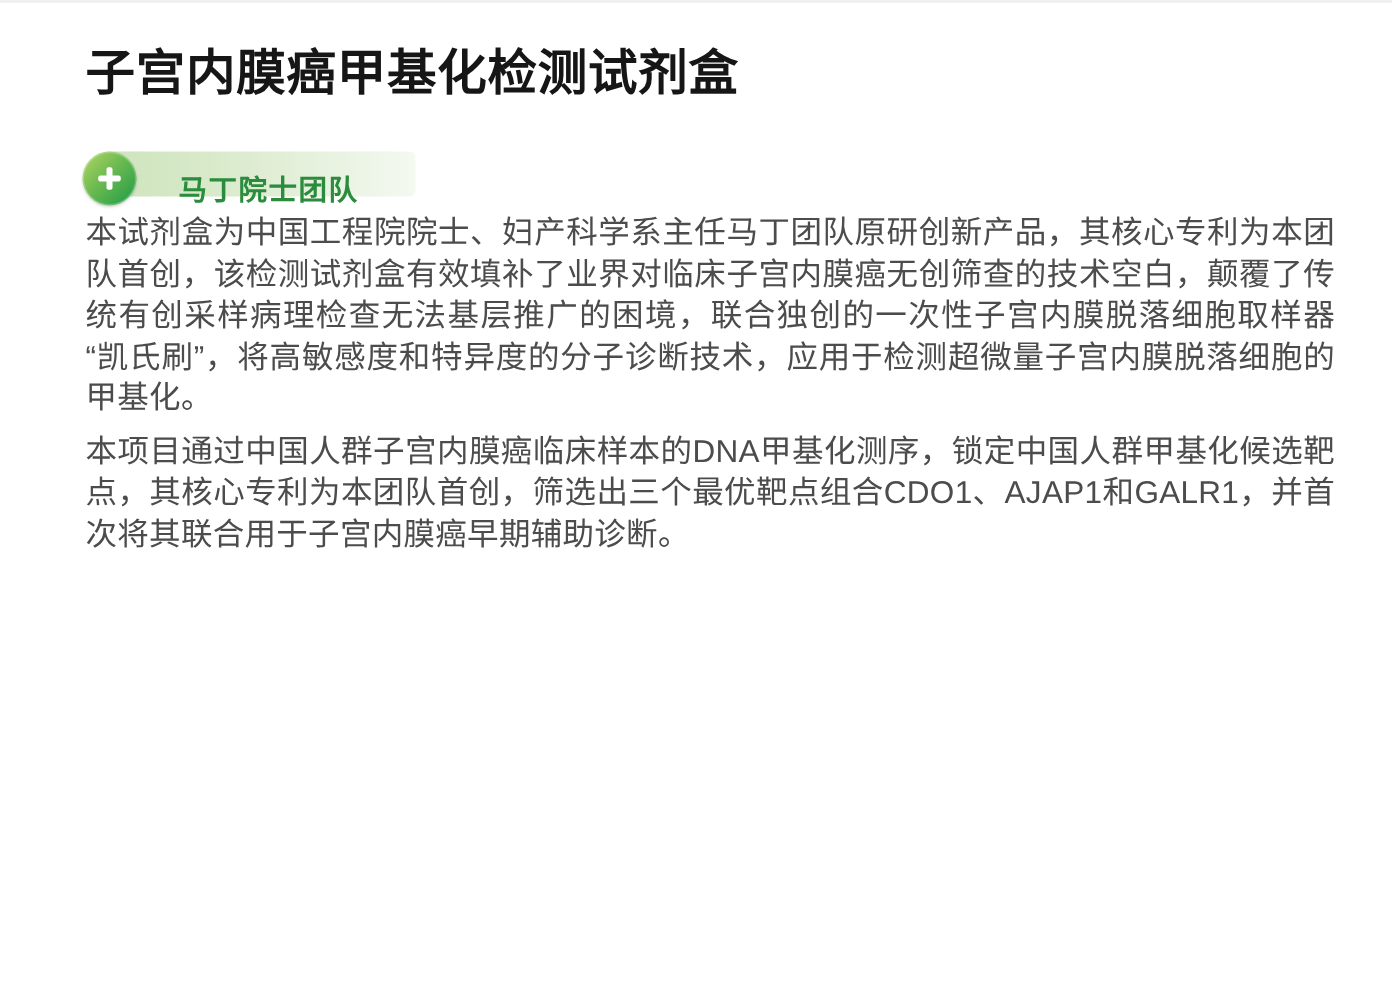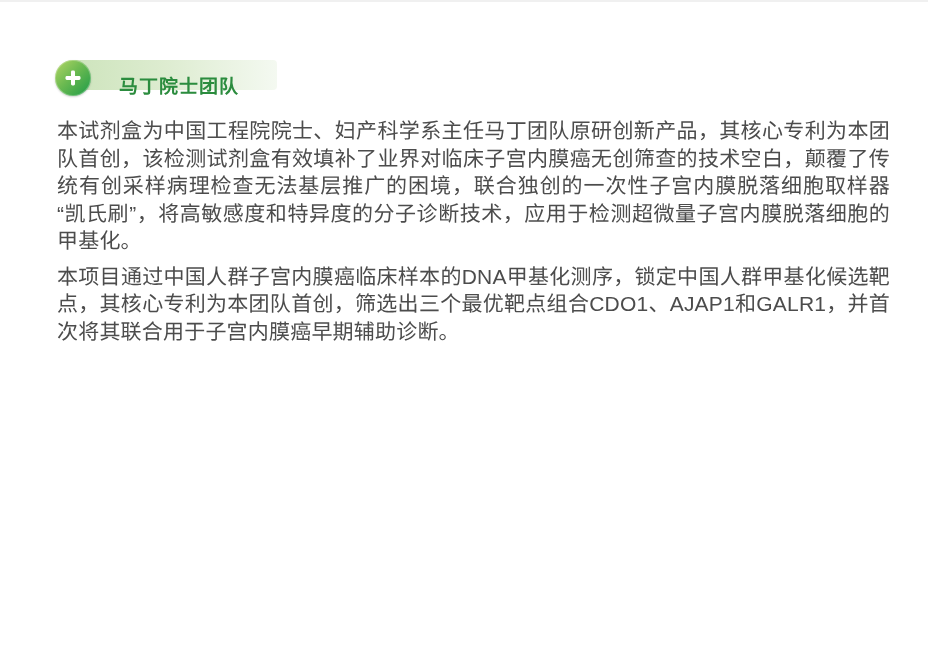--- a/index.html
+++ b/index.html
@@ -53,38 +53,39 @@
     height: 36px;
     border-radius: 50%;
     background: linear-gradient(135deg, #b5d765 0%, #6cba51 45%, #1b9a47 100%);
     box-shadow: 0 1px 2px rgba(0,0,0,0.18), inset 0 0 0 1px rgba(255,255,255,0.25);
     display: flex;
     align-items: center;
     justify-content: center;
   }
   .badge-icon svg { display: block; }
   .content {
-    margin-top: 21px;
+    margin-top: 5px;
   }
   .content p {
     font-size: 21px;
     line-height: 27.5px;
     color: #4c4c4c;
     text-align: justify;
     letter-spacing: 0.2px;
   }
   .content p + p {
     margin-top: 8px;
   }
 </style>
 </head>
 <body>
 
 <div class="page">
 
+  <h1 class="page-title">子宫内膜癌甲基化检测试剂盒</h1>
 
   <div class="team-badge">
     <div class="badge-pill">
       <span class="badge-label">马丁院士团队</span>
     </div>
     <span class="badge-icon">
       <svg width="20" height="20" viewBox="0 0 20 20" aria-hidden="true">
         <rect x="8" y="2.5" width="4" height="15" rx="1.4" fill="#ffffff"></rect>
         <rect x="2.5" y="8" width="15" height="4" rx="1.4" fill="#ffffff"></rect>
       </svg>

